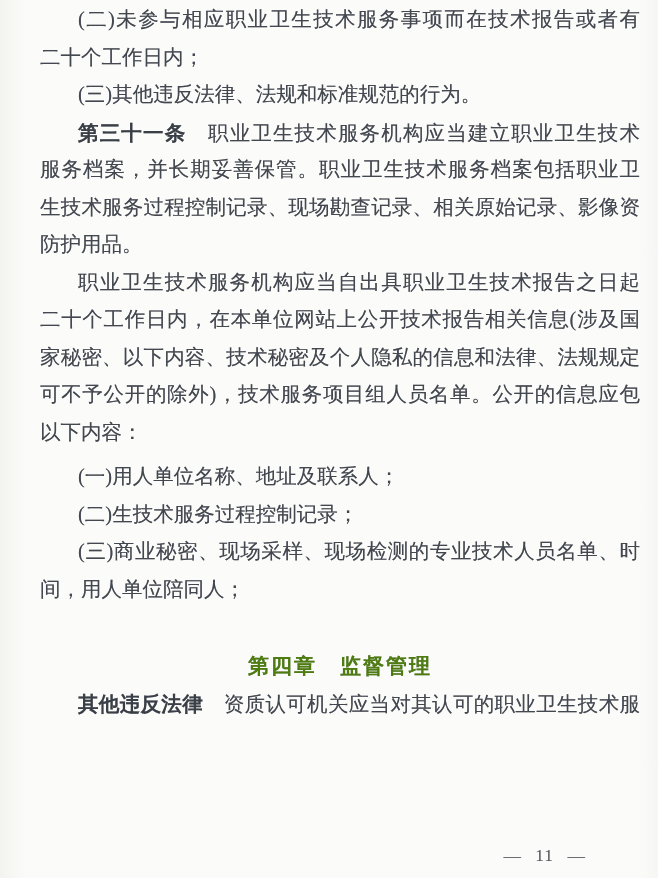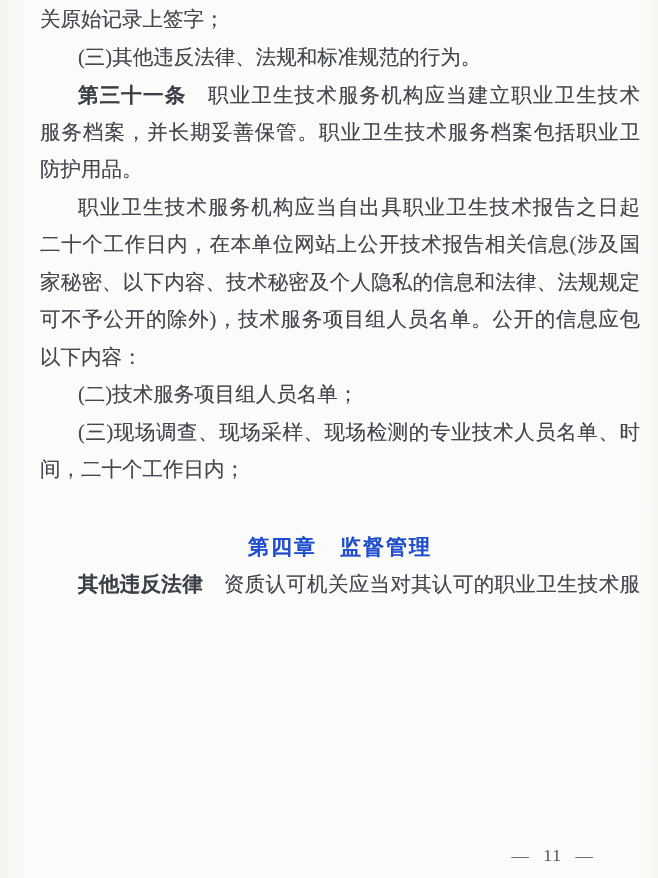--- a/index.html
+++ b/index.html
@@ -45,50 +45,53 @@
     color: var(--bold-text);
     margin-top: 47px;
   }
   .heading {
     height: 37.5px;
     line-height: 37.5px;
     font-size: 21px;
     text-align: center;
     font-family: "Liberation Sans", "DejaVu Sans", sans-serif;
     font-weight: 700;
-    color: #1d4ed8;
+    color: #4d7c0f;
     letter-spacing: 2px;
   }
   .page-number {
     position: absolute;
     top: 845px;
-    right: 64px;
+    right: 72px;
     font-size: 17.5px;
     line-height: 20px;
     color: var(--page-number);
     font-family: "Liberation Serif", "DejaVu Serif", serif;
     word-spacing: 8px;
     letter-spacing: 1px;
   }
 </style>
 </head>
 <body>
 
 <div class="scan-page">
   <div class="content">
-      <div class="line">关原始记录上签字；</div>
+      <div class="line fill indent">(二)未参与相应职业卫生技术服务事项而在技术报告或者有</div>
+      <div class="line">二十个工作日内；</div>
       <div class="line indent">(三)其他违反法律、法规和标准规范的行为。</div>
       <div class="line fill indent"><span class="article-no">第三十一条</span>　职业卫生技术服务机构应当建立职业卫生技术</div>
       <div class="line fill">服务档案，并长期妥善保管。职业卫生技术服务档案包括职业卫</div>
+      <div class="line fill">生技术服务过程控制记录、现场勘查记录、相关原始记录、影像资</div>
       <div class="line">防护用品。</div>
       <div class="line fill indent">职业卫生技术服务机构应当自出具职业卫生技术报告之日起</div>
       <div class="line fill">二十个工作日内，在本单位网站上公开技术报告相关信息(涉及国</div>
       <div class="line fill">家秘密、以下内容、技术秘密及个人隐私的信息和法律、法规规定</div>
       <div class="line fill">可不予公开的除外)，技术服务项目组人员名单。公开的信息应包括</div>
       <div class="line">以下内容：</div>
-      <div class="line indent">(二)技术服务项目组人员名单；</div>
-      <div class="line fill indent">(三)现场调查、现场采样、现场检测的专业技术人员名单、时</div>
-      <div class="line">间，二十个工作日内；</div>
+      <div class="line indent" style="margin-top: 7px;">(一)用人单位名称、地址及联系人；</div>
+      <div class="line indent">(二)生技术服务过程控制记录；</div>
+      <div class="line fill indent">(三)商业秘密、现场采样、现场检测的专业技术人员名单、时</div>
+      <div class="line">间，用人单位陪同人；</div>
       <div class="heading" style="margin-top: 39px;">第四章　监督管理</div>
       <div class="line fill indent"><span class="article-no">其他违反法律</span>　资质认可机关应当对其认可的职业卫生技术服</div>
     </div>
   <div class="page-number">— 11 —</div>
 </div>
 
 </body></html>

